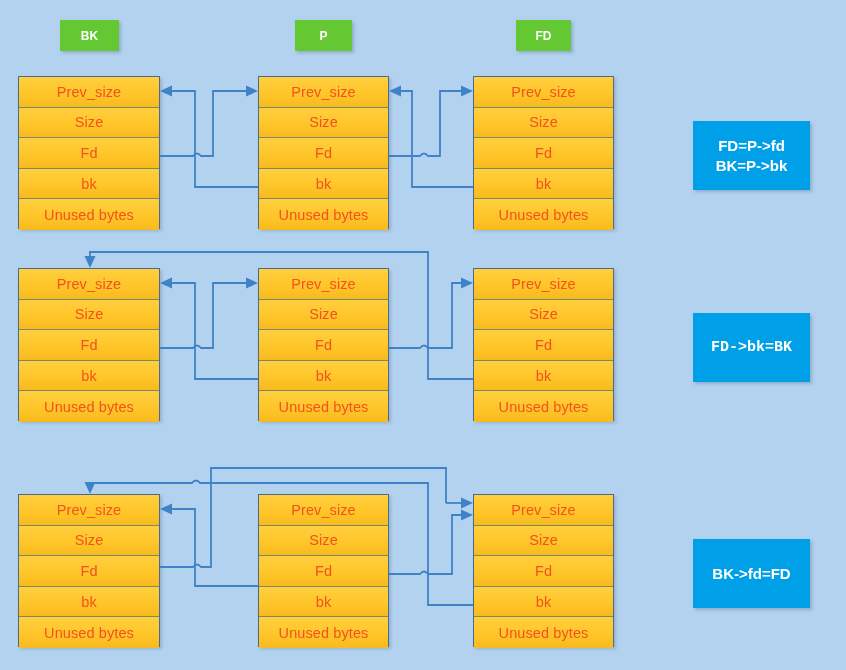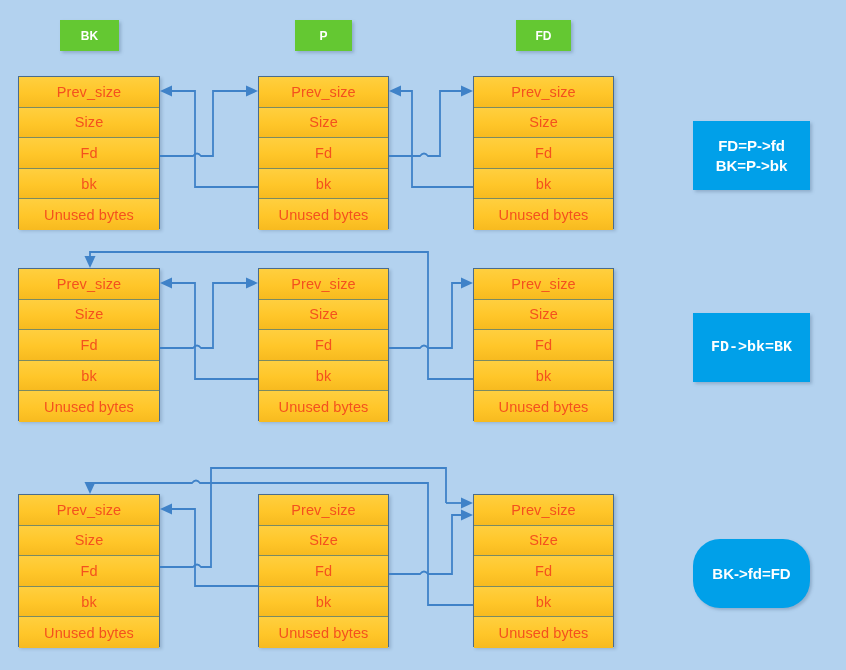--- a/index.html
+++ b/index.html
@@ -143,21 +143,21 @@
     <div class="field">bk</div>
     <div class="field">Unused bytes</div>
   </div>
   <div class="chunk" style="left:473px;top:494px;width:141px;height:153px;">
     <div class="field">Prev_size</div>
     <div class="field">Size</div>
     <div class="field">Fd</div>
     <div class="field">bk</div>
     <div class="field">Unused bytes</div>
   </div>
-  <div class="callout" style="left:693px;top:539px;width:117px;height:69px;border-radius:27px;">
+  <div class="callout" style="left:693px;top:539px;width:117px;height:69px;">
     <span>BK-&gt;fd=FD</span>
   </div>
 
   <svg id="wires" viewBox="0 0 846 670">
 
     <path class="wire" d="M160,156 H193 q4,-5 8,0 H213 V91 H246"></path>
     <polygon class="ahead" points="246,85.5 258,91 246,96.5"></polygon>
 
     <path class="wire" d="M258,187 H195 V91 H172"></path>
     <polygon class="ahead" points="172,85.5 160,91 172,96.5"></polygon>

